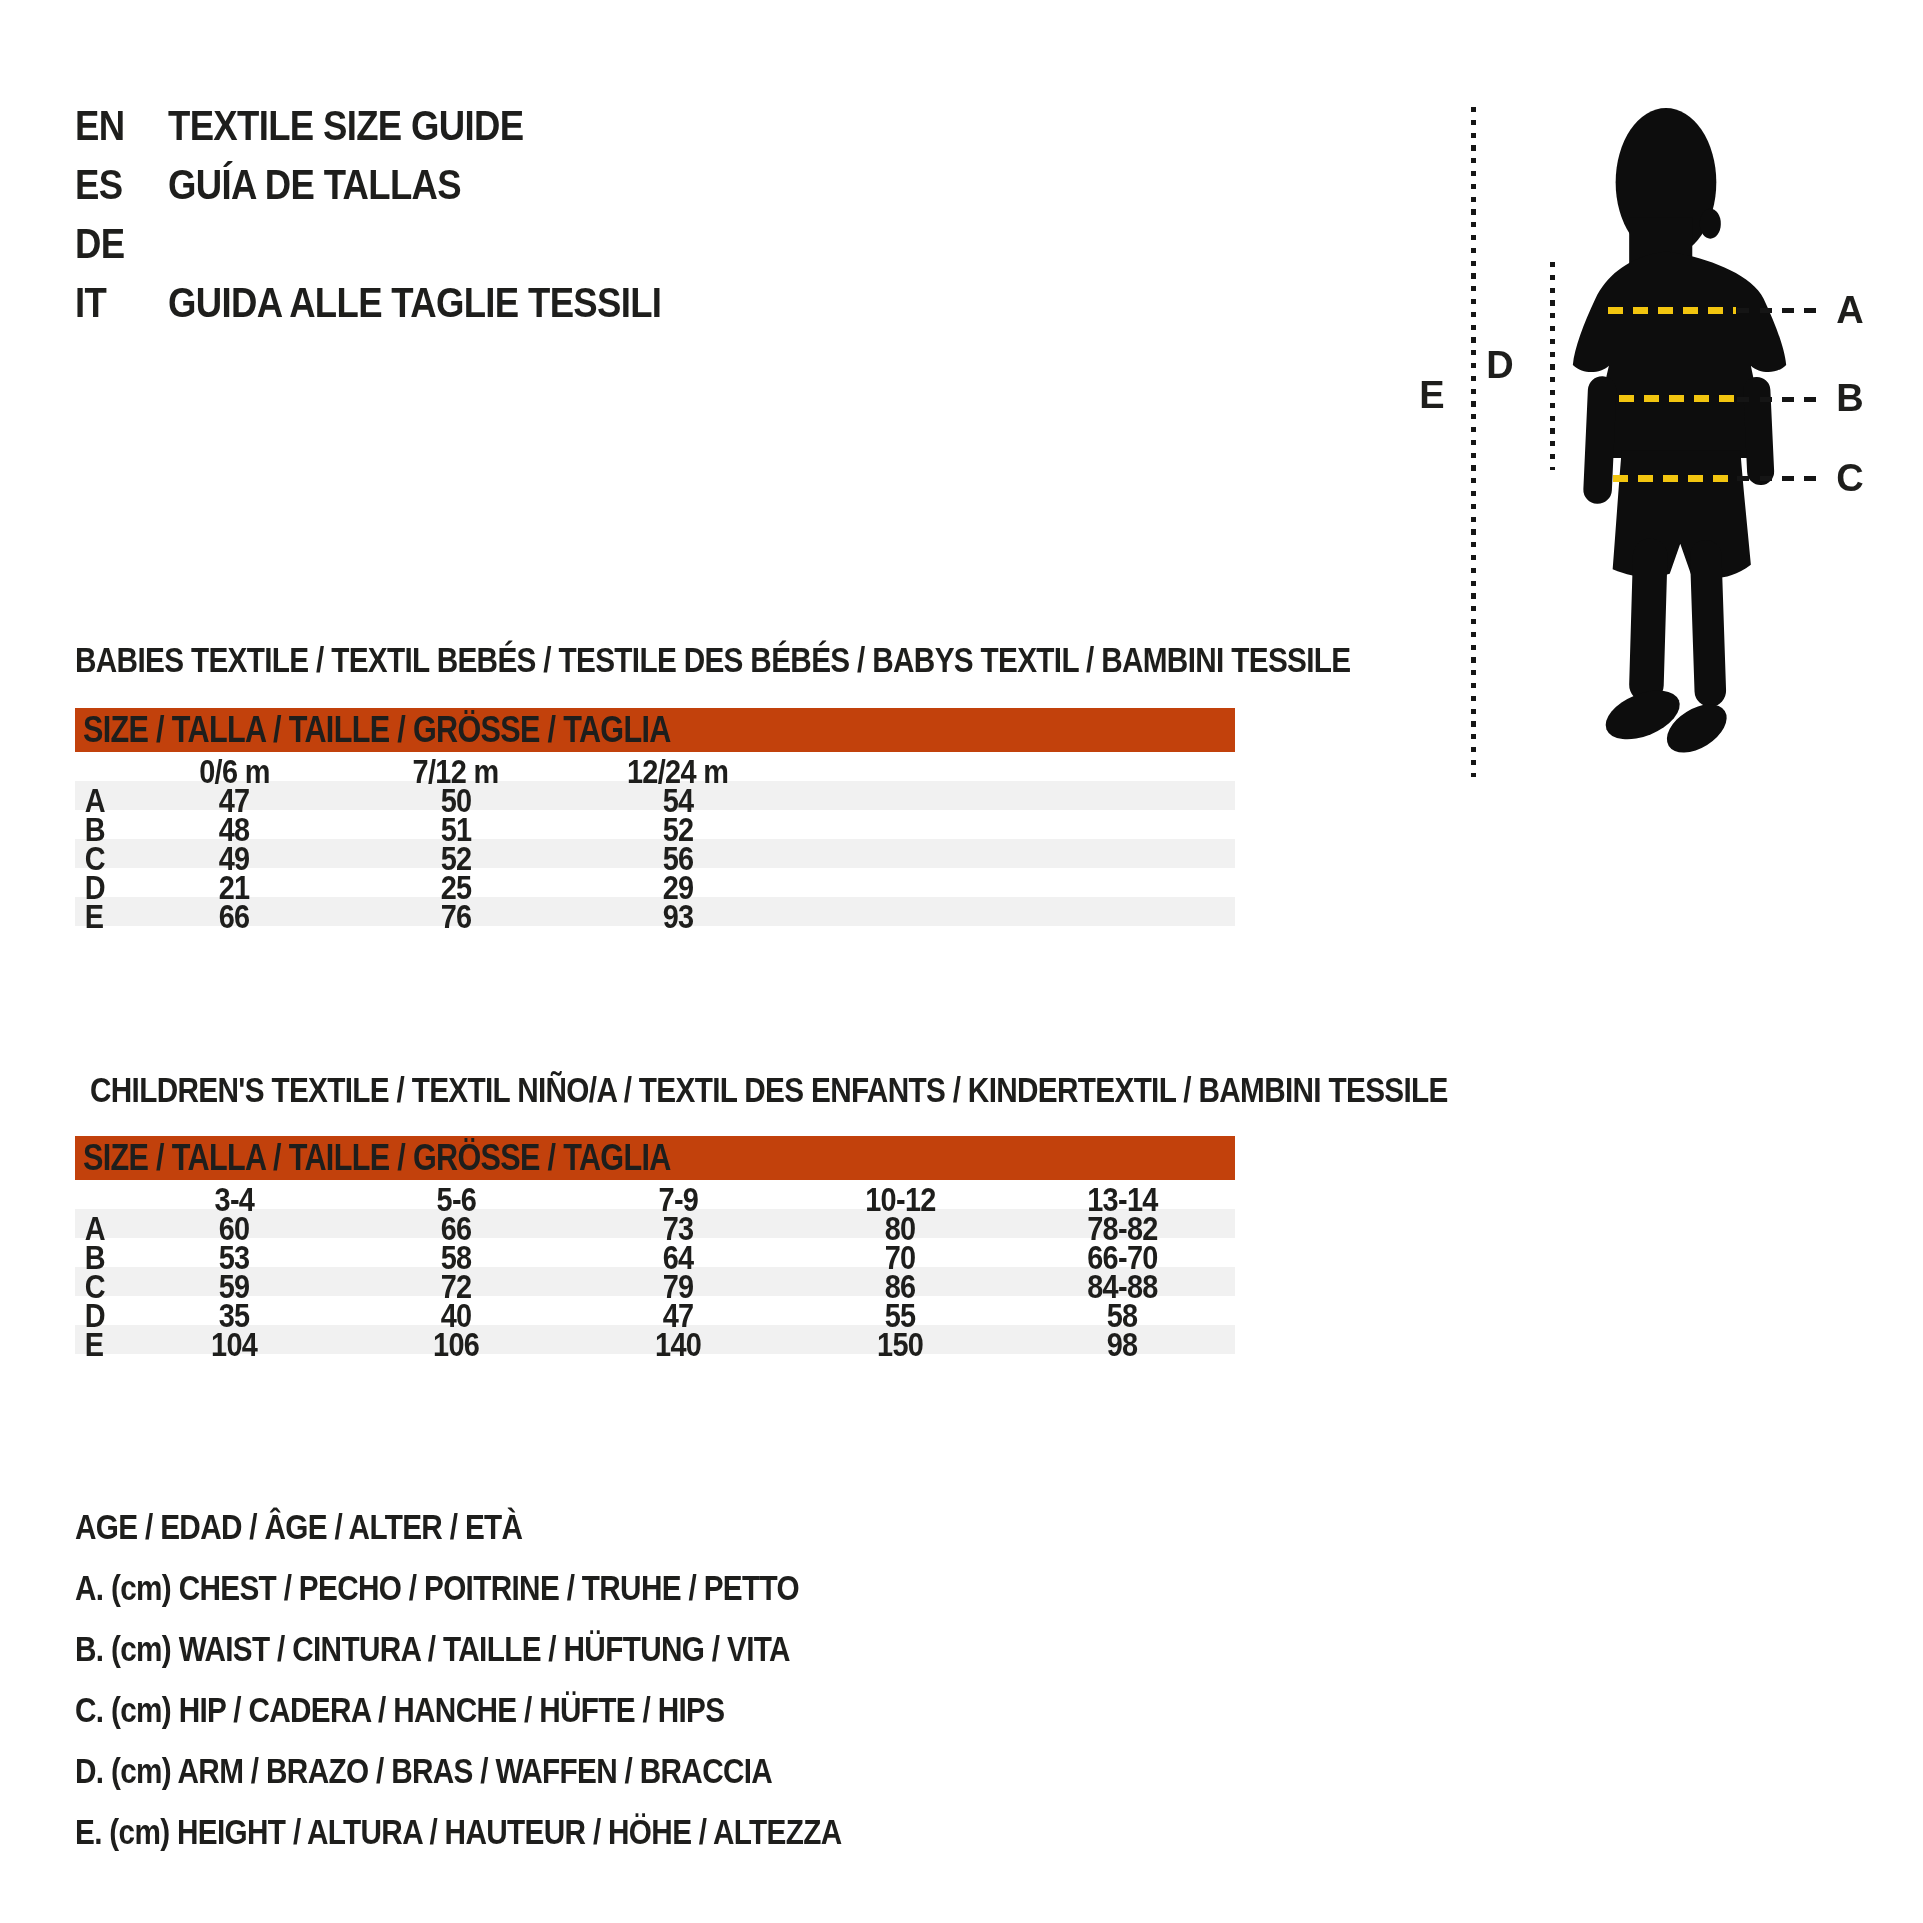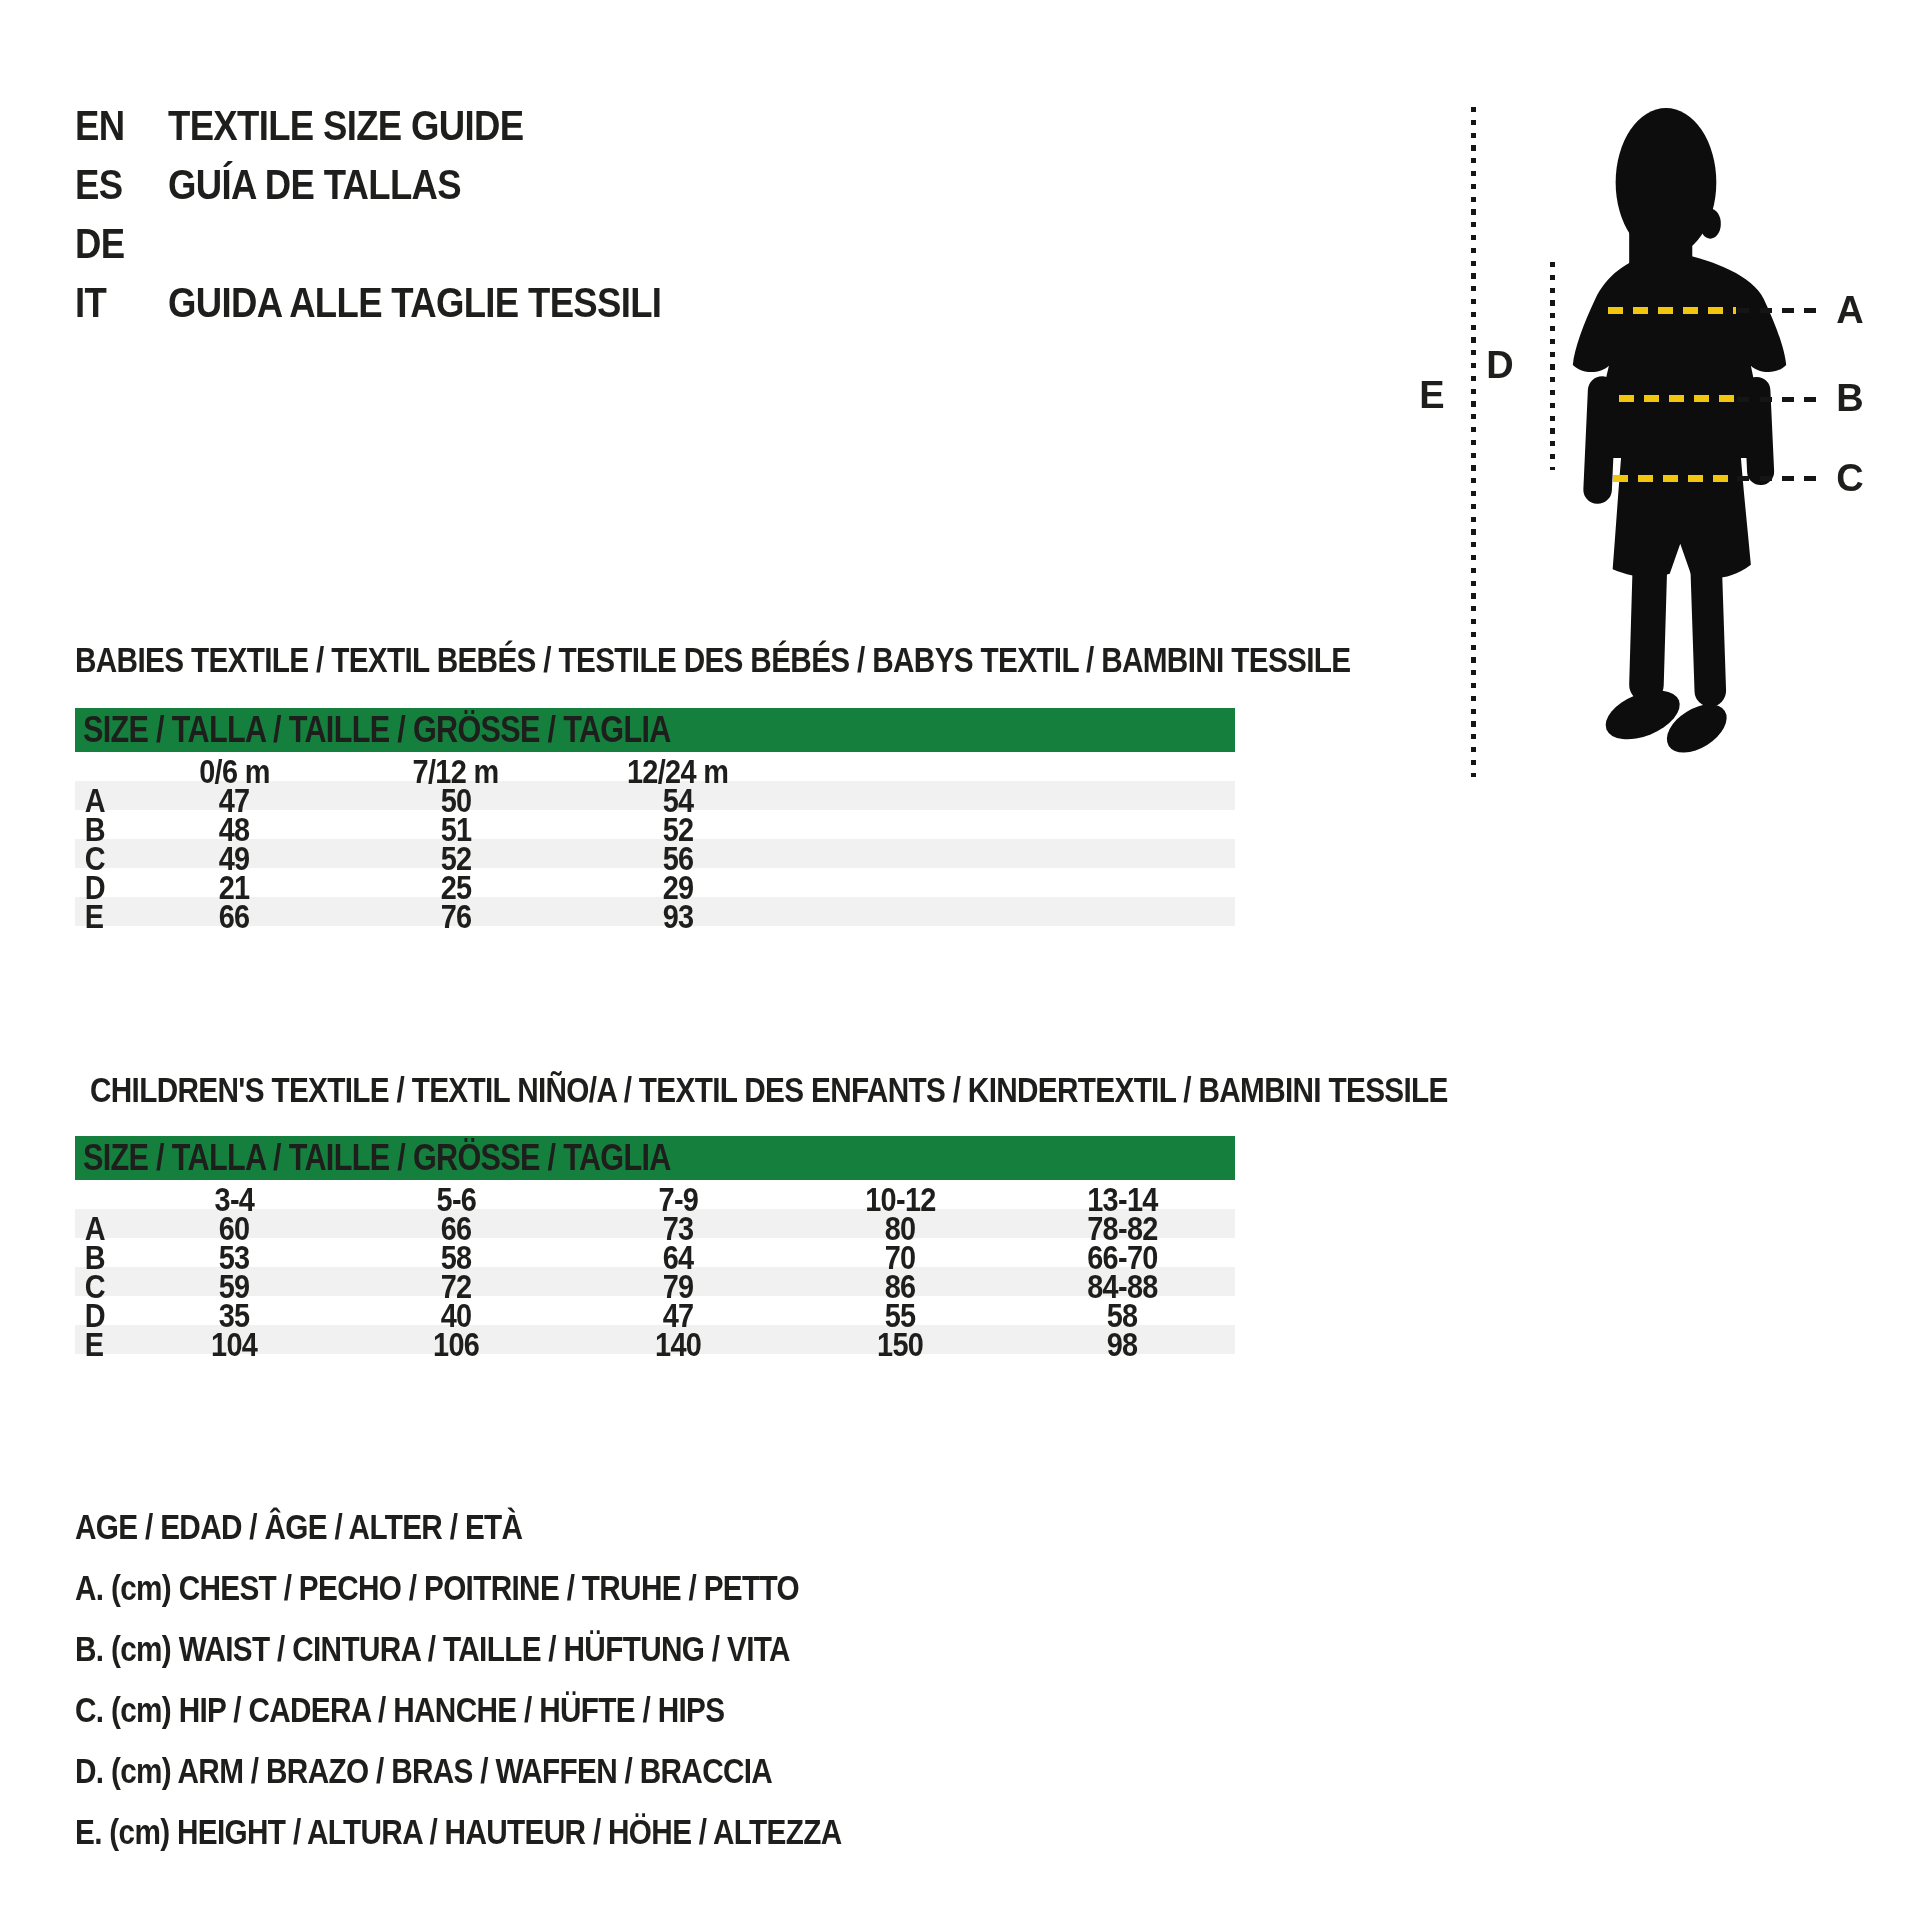--- a/index.html
+++ b/index.html
@@ -16,21 +16,21 @@
   .condc{display:inline-block;transform:scaleX(0.85);transform-origin:50% 50%;white-space:nowrap;letter-spacing:-0.8px;}
 
   
   .langs{position:absolute;left:75px;top:96px;}
   .lang-row{display:flex;height:59px;align-items:center;font-size:43px;text-decoration:underline;}
   .lang-code{width:93px;}
   
   .sec-title{position:absolute;left:75px;font-size:35px;line-height:39px;}
   
   .size-table{position:absolute;left:75px;width:1160px;}
-  .band{height:44px;background:#15803d;display:flex;align-items:center;padding-left:7.5px;box-sizing:border-box;font-size:36px;}
+  .band{height:44px;background:#c2410c;display:flex;align-items:center;padding-left:7.5px;box-sizing:border-box;font-size:36px;}
   .trow{display:grid;grid-template-columns:48px repeat(5,222px);height:29px;}
   .trow .cell{display:flex;align-items:center;justify-content:center;font-size:34px;}
   .trow .cell.lab{justify-content:flex-start;padding-left:7.5px;}
   .trow.striped{background:#f1f1f1;}
   
   .legend{position:absolute;left:75px;top:1507px;}
   .legend-line{height:61px;display:flex;align-items:flex-start;font-size:35px;}
 
   
   .dot-v{position:absolute;width:5.3px;background:repeating-linear-gradient(to bottom,#151515 0 5.3px,transparent 5.3px 12.8px);}

